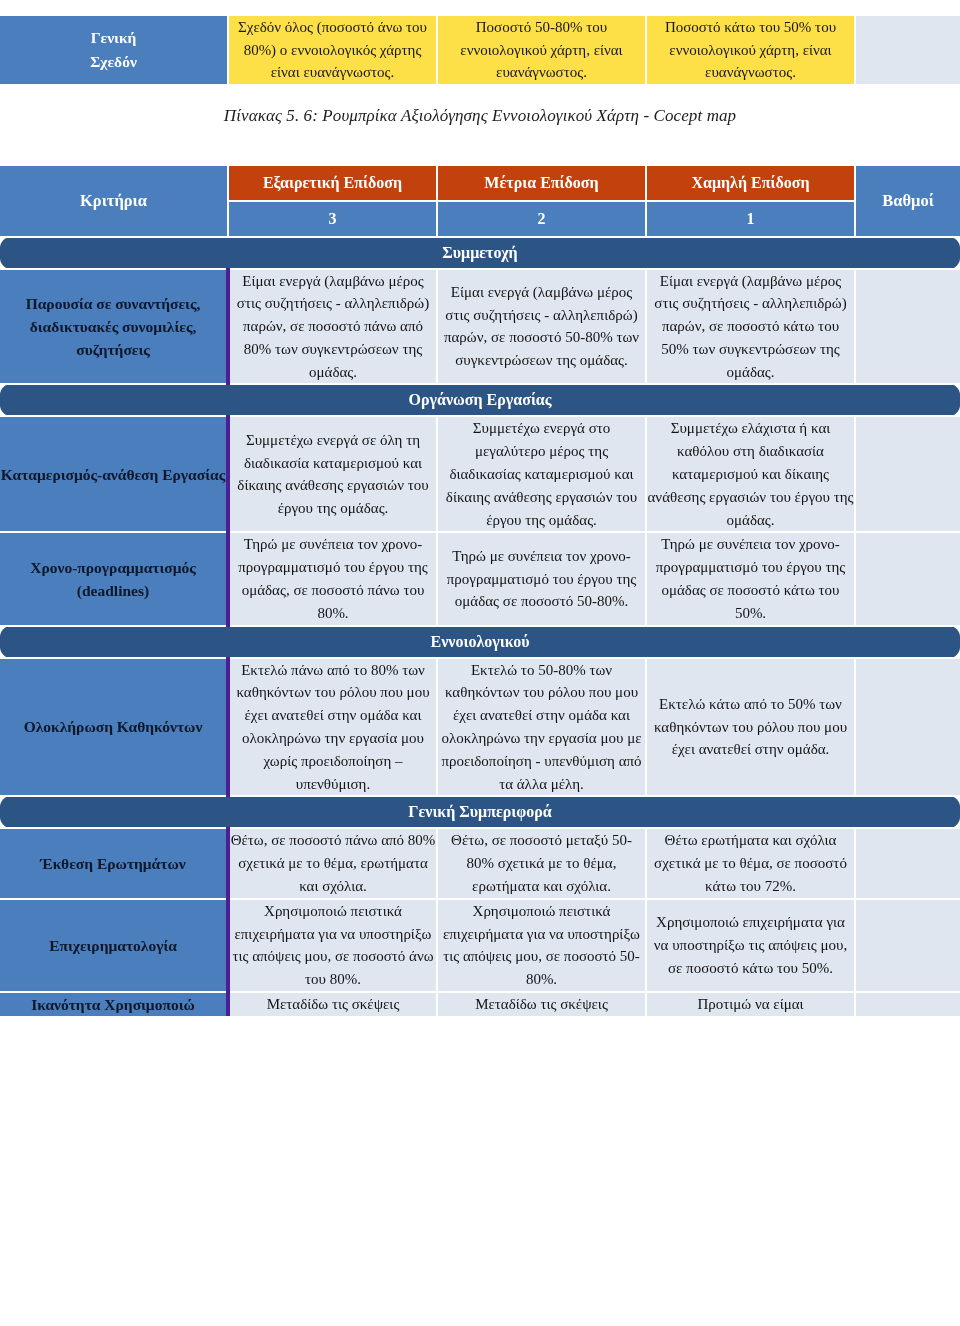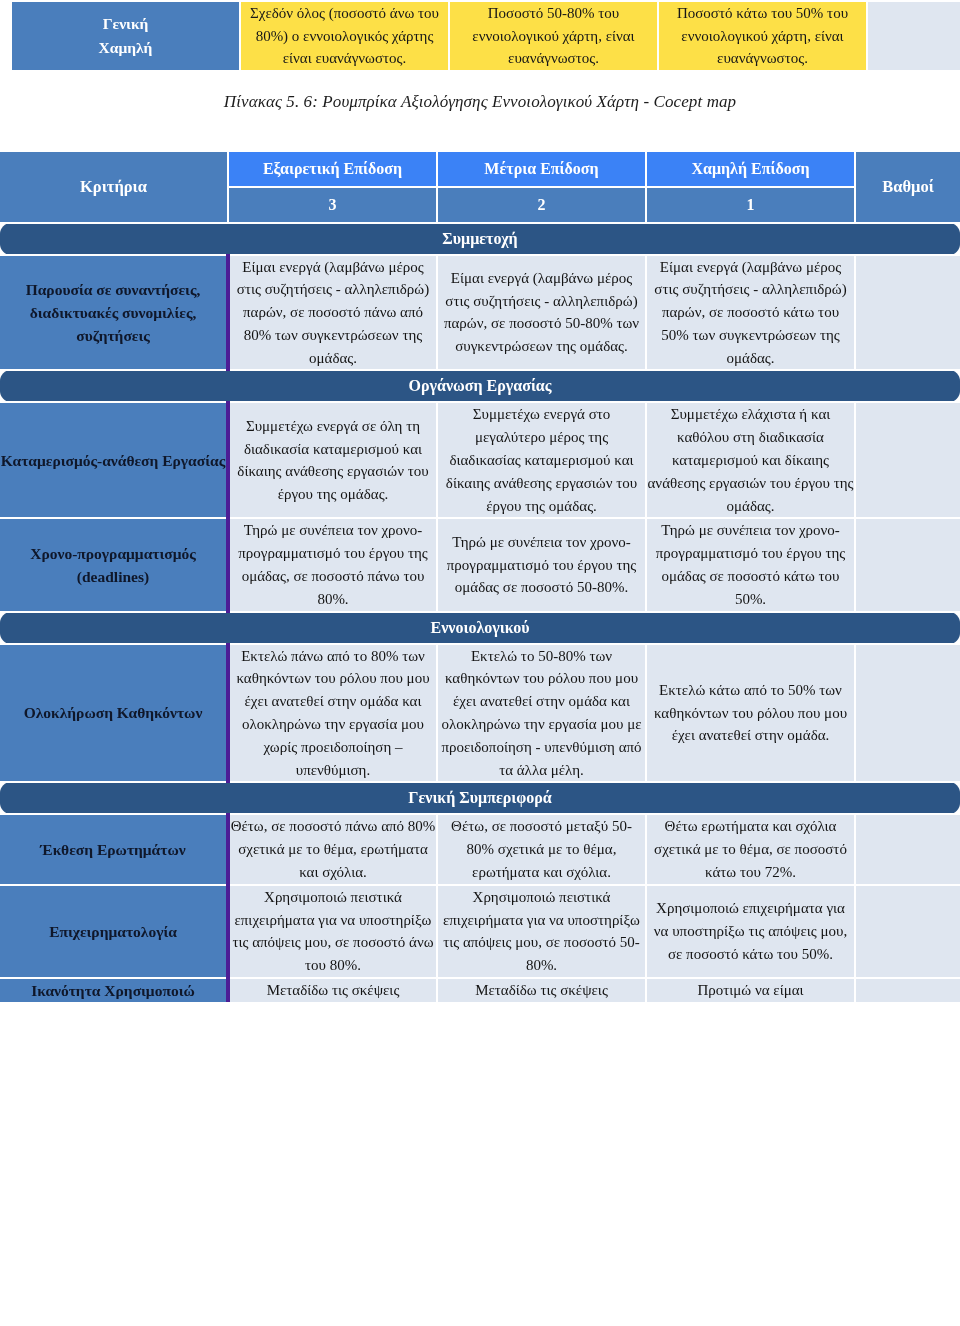--- a/index.html
+++ b/index.html
@@ -26,21 +26,21 @@
   table.rubric col.c-criteria { width: 228px; }
   table.rubric col.c-lvl      { width: 209px; }
   table.rubric col.c-score    { width: 105px; }
 
   table.rubric td {
     vertical-align: middle;
     padding: 0;
   }
 
   
-  .frag-wrap { padding-top: 2px; margin-left: 12px; }
+  .frag-wrap { padding-top: 16px; }
   .frag-criteria {
     background: #4a7ebc;
     color: #ffffff;
     font-weight: bold;
     text-align: center;
     font-size: 15.5px;
     line-height: 1.55;
     padding: 10px 6px 14px 6px;
     border-right: 2px solid #ffffff;
   }
@@ -73,21 +73,21 @@
   .hdr-criteria {
     background: #4a7ebc;
     color: #ffffff;
     font-weight: bold;
     font-size: 16.5px;
     text-align: center;
     border-right: 2px solid #ffffff;
     border-bottom: 2px solid #ffffff;
   }
   .hdr-lvl-name {
-    background: #3b82f6;
+    background: #c2410c;
     color: #ffffff;
     font-weight: bold;
     font-size: 16px;
     text-align: center;
     height: 34px;
     border-right: 2px solid #ffffff;
     border-bottom: 2px solid #ffffff;
   }
   .hdr-lvl-name.last { border-right: 2px solid #ffffff; }
   .hdr-lvl-num {
@@ -166,21 +166,21 @@
       <col class="c-criteria">
         <col class="c-lvl">
         <col class="c-lvl">
         <col class="c-lvl">
         <col class="c-score">
     </colgroup>
     <tbody>
       <tr>
         <td class="frag-criteria">
           <div>Γενική</div>
-          <div>Χαμηλή</div>
+          <div>Σχεδόν</div>
         </td>
         <td class="frag-cell">Σχεδόν όλος (ποσοστό άνω του 80%) ο εννοιολογικός χάρτης είναι ευανάγνωστος.</td>
         <td class="frag-cell">Ποσοστό 50-80% του εννοιολογικού χάρτη, είναι ευανάγνωστος.</td>
         <td class="frag-cell">Ποσοστό κάτω του 50% του εννοιολογικού χάρτη, είναι ευανάγνωστος.</td>
         <td class="frag-cell frag-score"></td>
       </tr>
     </tbody>
   </table>
 </div>
 

